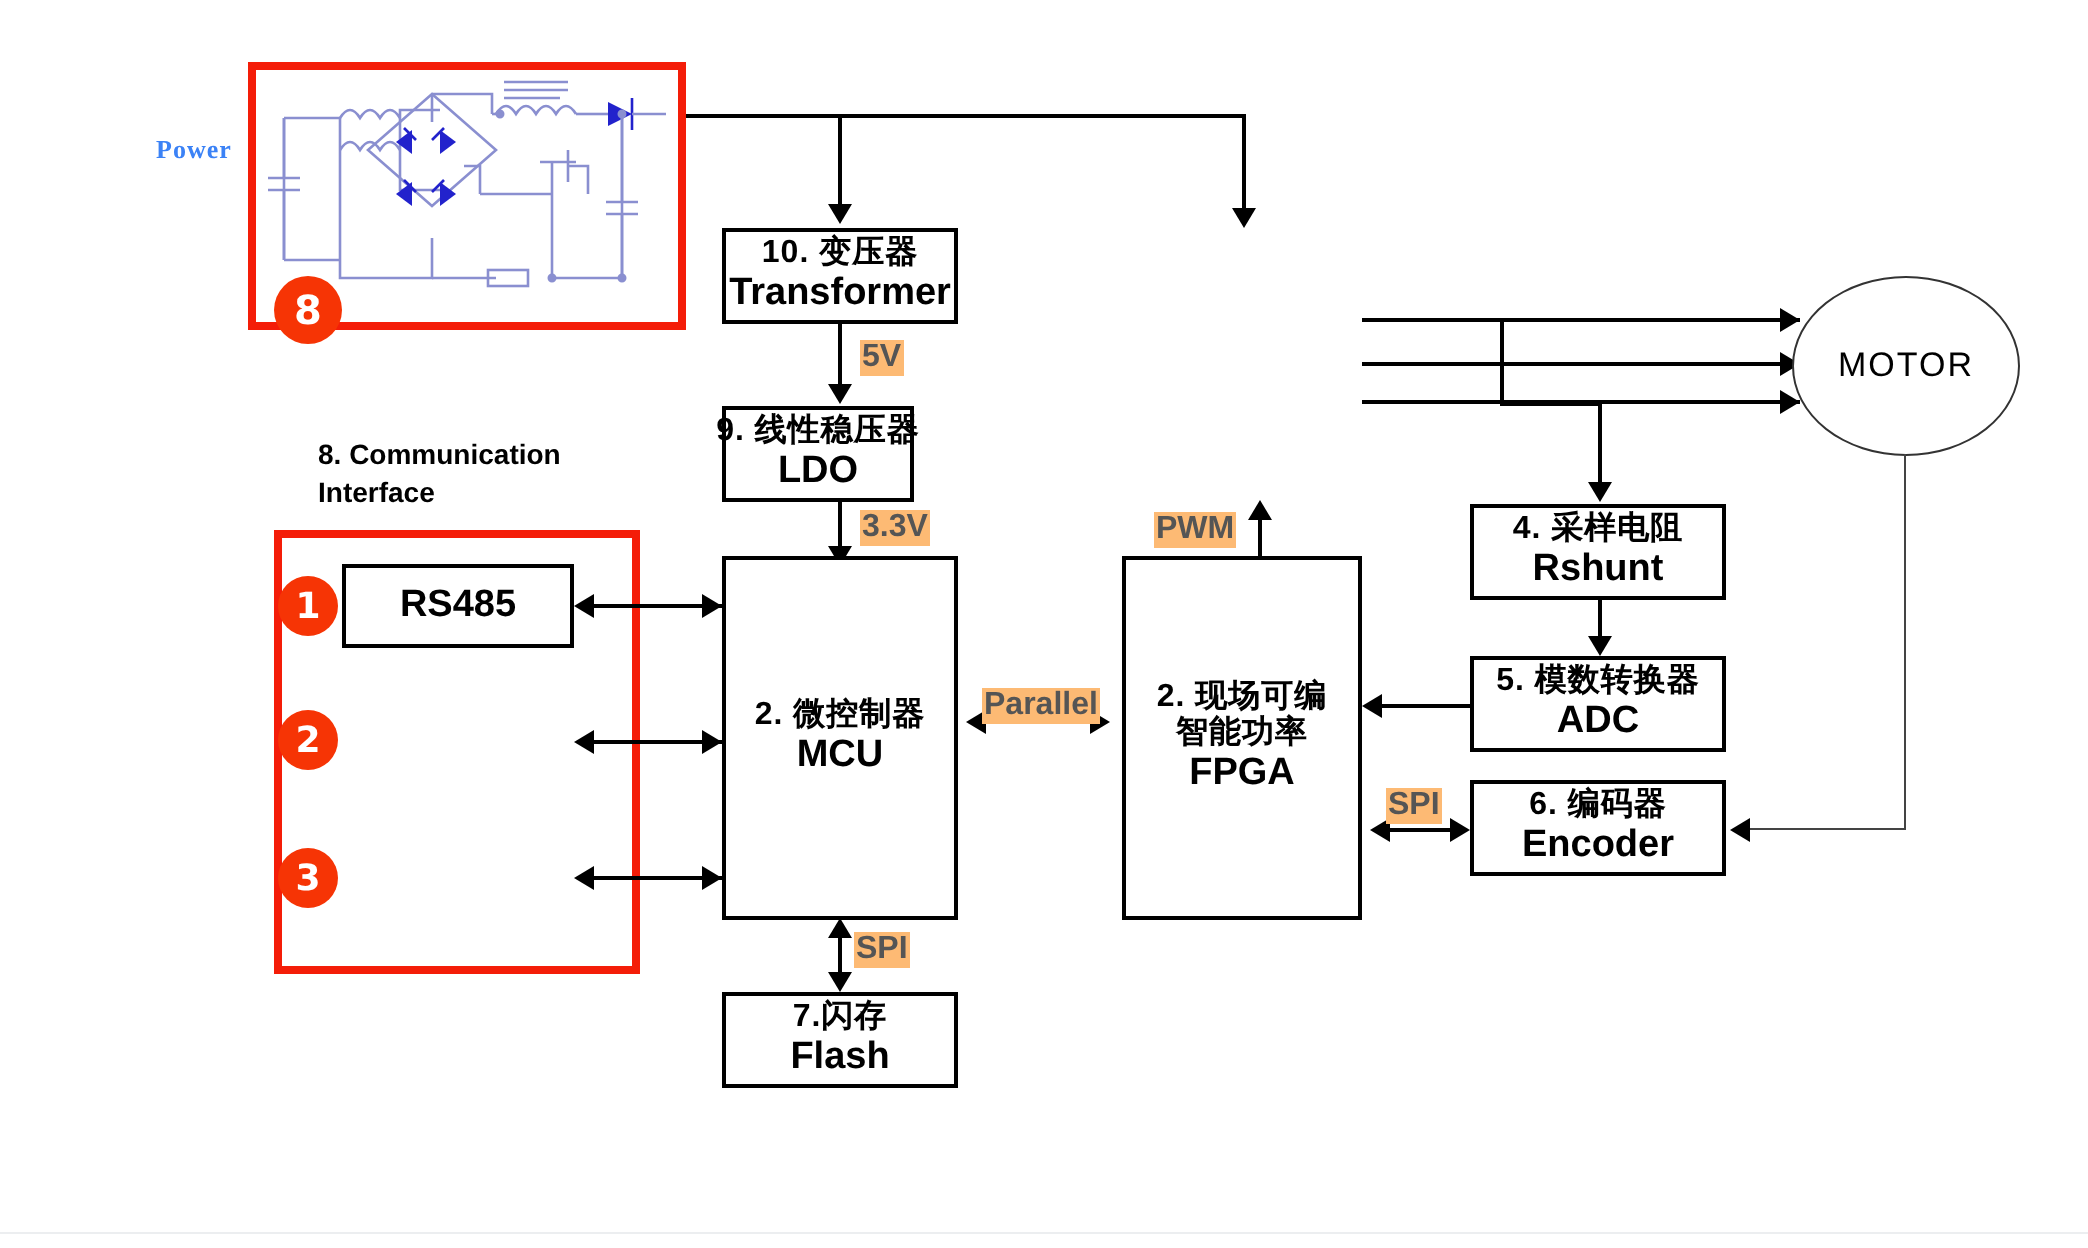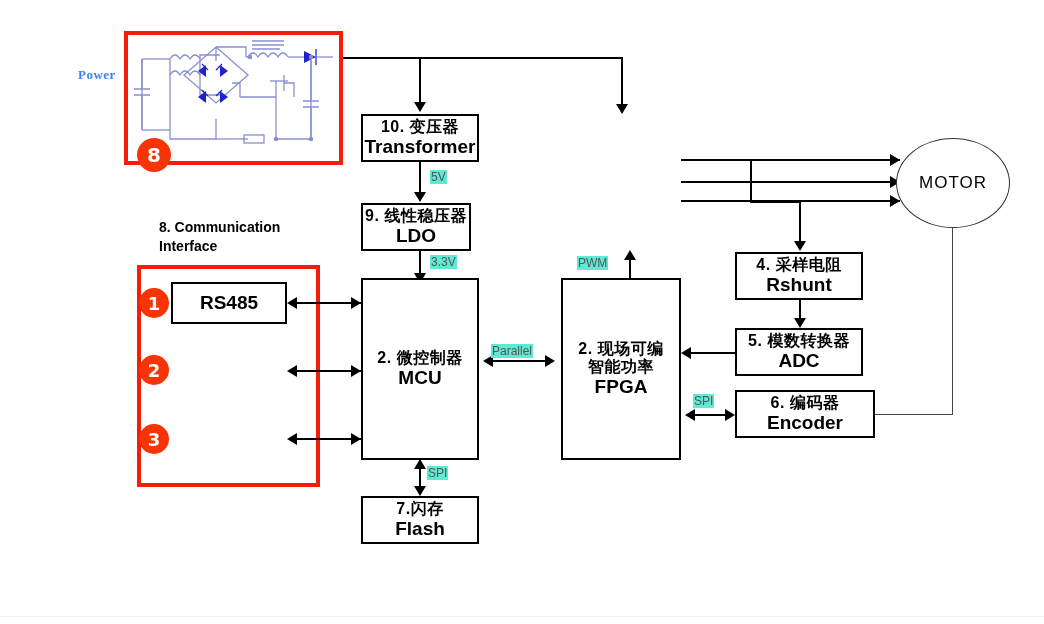--- a/index.html
+++ b/index.html
@@ -21,21 +21,21 @@
   .thin-v{position:absolute;width:0;border-left:1.5px solid #444;}
   .thin-h{position:absolute;height:0;border-top:1.5px solid #444;}
 
   .ar{position:absolute;width:0;height:0;}
   .ar-d{border-left:6px solid transparent;border-right:6px solid transparent;border-top:10px solid #000;}
   .ar-u{border-left:6px solid transparent;border-right:6px solid transparent;border-bottom:10px solid #000;}
   .ar-r{border-top:6px solid transparent;border-bottom:6px solid transparent;border-left:10px solid #000;}
   .ar-l{border-top:6px solid transparent;border-bottom:6px solid transparent;border-right:10px solid #000;}
 
   
-  .lbl{position:absolute;font-size:12px;color:#555;white-space:nowrap;background:#5eead4;padding:0 1px;}
+  .lbl{position:absolute;font-size:16px;color:#555;white-space:nowrap;background:#fdba74;padding:0 1px;font-weight:bold;}
 
   
   .redbox{position:absolute;box-sizing:border-box;border:4px solid #f41d08;background:transparent;}
   .badge{position:absolute;border-radius:50%;background:#f63405;color:#fff;
          display:flex;align-items:center;justify-content:center;
          font-weight:bold;font-family:"DejaVu Sans",sans-serif;}
 
   
   .motor{position:absolute;box-sizing:border-box;border:1.5px solid #333;border-radius:50%;
          background:#fff;display:flex;align-items:center;justify-content:center;
@@ -141,21 +141,21 @@
 
   <div class="blk" style="left:361px;top:114px;width:118px;height:48px;">
     <span class="ln cn">10. 变压器</span>
     <span class="ln en">Transformer</span>
   </div>
 
   <div class="v" style="left:419px;top:162px;height:33px;"></div>
   <div class="ar ar-d" style="left:414px;top:192px;"></div>
   <div class="lbl" style="left:430px;top:170px;">5V</div>
 
-  <div class="blk" style="left:361px;top:203px;width:110px;height:48px;">
+  <div class="blk" style="left:361px;top:203px;width:96px;height:48px;">
     <span class="ln cn">9. 线性稳压器</span>
     <span class="ln en">LDO</span>
   </div>
 
   <div class="v" style="left:419px;top:251px;height:26px;"></div>
   <div class="ar ar-d" style="left:414px;top:273px;"></div>
   <div class="lbl" style="left:430px;top:255px;">3.3V</div>
 
   <div class="commtitle" style="left:159px;top:218px;width:180px;">
     <span>8. Communication</span><br>
@@ -242,21 +242,21 @@
   <div class="ar ar-d" style="left:794px;top:318px;"></div>
 
   <div class="blk" style="left:735px;top:328px;width:128px;height:48px;">
     <span class="ln cn">5. 模数转换器</span>
     <span class="ln en">ADC</span>
   </div>
 
   <div class="h" style="left:685px;top:352px;width:50px;"></div>
   <div class="ar ar-l" style="left:681px;top:347px;"></div>
 
-  <div class="blk" style="left:735px;top:390px;width:140px;height:48px;">
+  <div class="blk" style="left:735px;top:390px;width:128px;height:48px;">
     <span class="ln cn">6. 编码器</span>
     <span class="ln en">Encoder</span>
   </div>
 
   <div class="h" style="left:689px;top:414px;width:42px;"></div>
   <div class="ar ar-l" style="left:685px;top:409px;"></div>
   <div class="ar ar-r" style="left:725px;top:409px;"></div>
   <div class="lbl" style="left:693px;top:394px;">SPI</div>
 
   <div class="footline" style="left:0px;top:616px;width:1044px;"></div>

